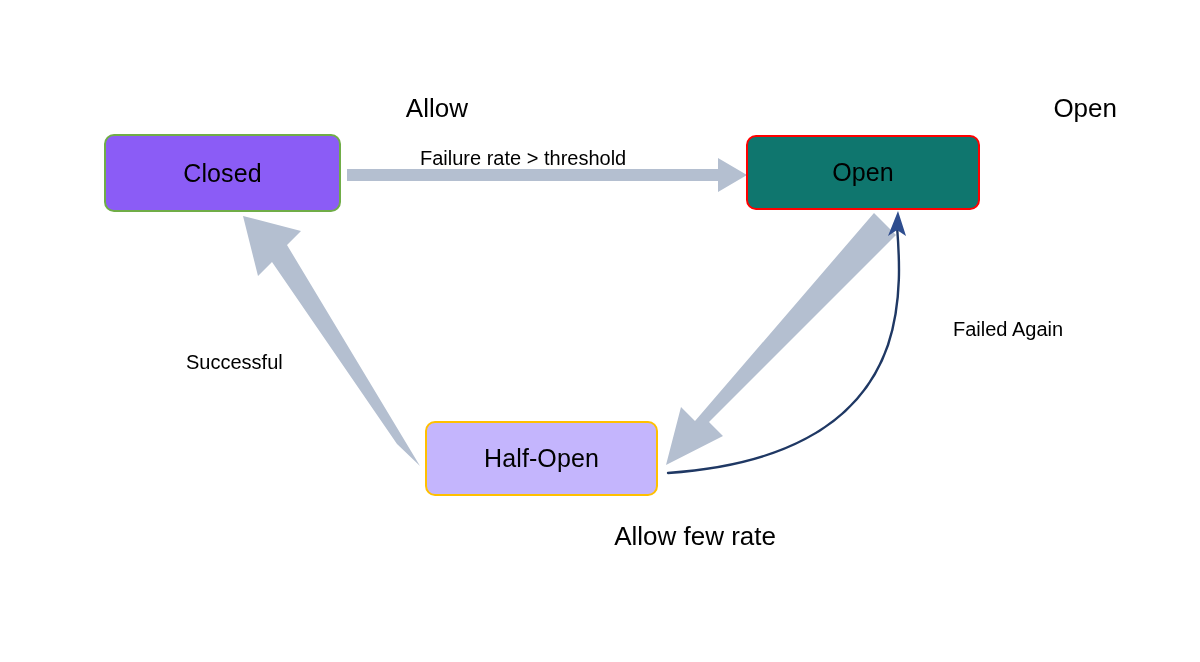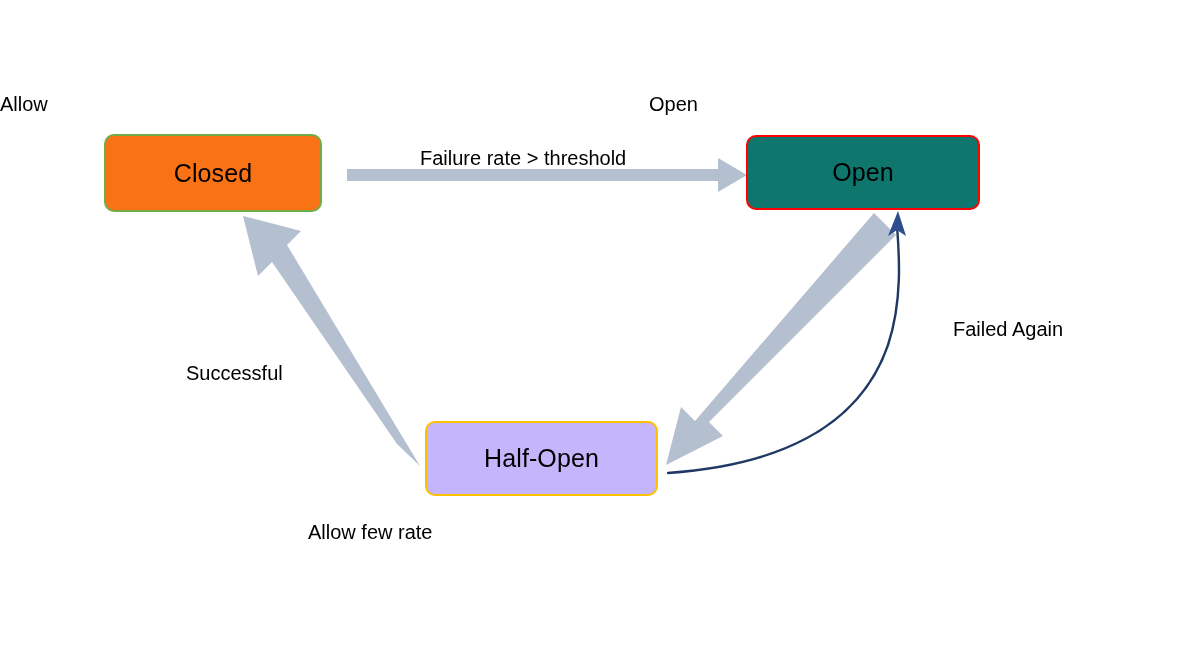--- a/index.html
+++ b/index.html
@@ -24,61 +24,61 @@
     display: flex;
     align-items: center;
     justify-content: center;
     font-size: 25px;
     color: #000000;
     letter-spacing: 0.1px;
   }
   #box-closed {
     left: 104px;
     top: 134px;
-    width: 218px;
+    width: 237px;
     height: 78px;
-    background: #f97316;
+    background: #8b5cf6;
     border: 2px solid #70ad47;
   }
   #box-open {
     left: 746px;
     top: 135px;
     width: 234px;
     height: 75px;
     background: #0f766e;
     border: 2.5px solid #ff0000;
   }
   #box-halfopen {
     left: 425px;
     top: 421px;
     width: 233px;
     height: 75px;
     background: #c4b5fd;
     border: 2.5px solid #ffc000;
   }
   .note {
     position: absolute;
-    font-size: 20px;
+    font-size: 26px;
     color: #000000;
     white-space: nowrap;
-    text-align: left;
+    text-align: right;
   }
   #note-allow   { left: 0px;   top: 93px;  width: 468px; }
   #note-deny    { left: 649px; top: 93px;  width: 468px; }
   #note-allowfew{ left: 308px; top: 521px; width: 468px; }
   .edge-label {
     position: absolute;
     font-size: 20px;
     color: #000000;
     white-space: nowrap;
   }
   #label-failure { left: 420px; top: 131px; margin-top: 16px; }
   #label-timeout { left: 626px; top: 291px; }
   #label-failed  { left: 953px; top: 318px; }
-  #label-success { left: 186px; top: 362px; }
+  #label-success { left: 186px; top: 351px; }
   svg.edges {
     position: absolute;
     left: 0;
     top: 0;
     width: 1200px;
     height: 662px;
     pointer-events: none;
   }
 </style>
 </head>

